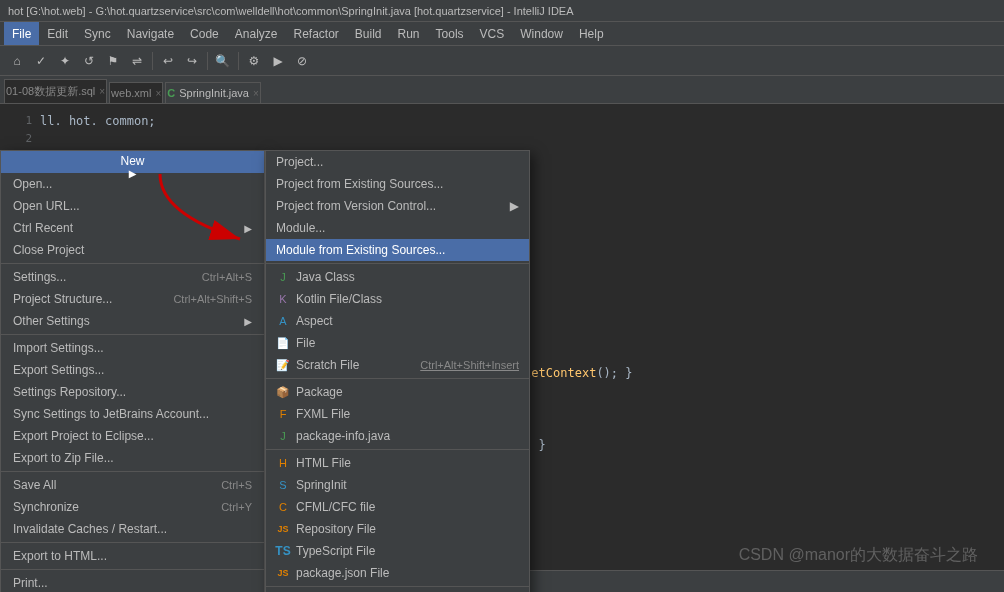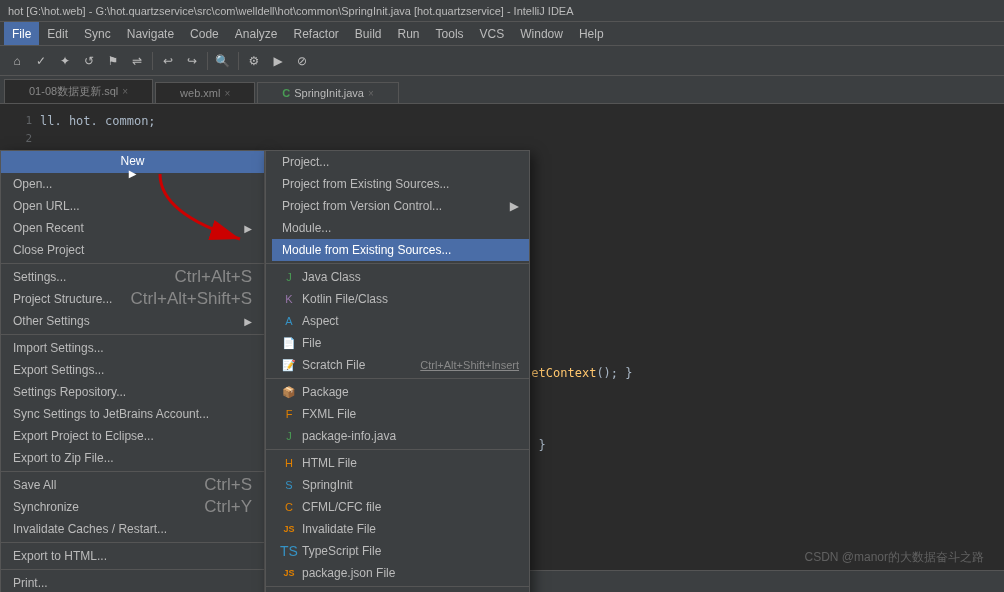--- a/index.html
+++ b/index.html
@@ -78,21 +78,21 @@
     
     .tabs-bar {
       background: #3c3f41;
       height: 28px;
       display: flex;
       align-items: flex-end;
       border-bottom: 1px solid #555;
       padding-left: 4px;
     }
     .tab {
-      padding: 4px 24px;
+      padding: 4px 1px;
       font-size: 11px;
       color: #888;
       background: #2b2b2b;
       border: 1px solid #555;
       border-bottom: none;
       cursor: pointer;
       margin-right: 2px;
       display: flex;
       align-items: center;
       gap: 4px;
@@ -164,21 +164,21 @@
       align-items: center;
       justify-content: space-between;
       padding: 3px 12px;
       cursor: pointer;
       color: #bbbbbb;
       font-size: 12px;
       height: 22px;
     }
     .file-menu-item.highlighted { background: #4a6da7; color: #fff; flex-direction: column; }
     .file-menu-item.separator { height: 1px; background: #555; padding: 0; margin: 2px 0; cursor: default; }
-    .file-menu-item .shortcut { color: #888; font-size: 17px; }
+    .file-menu-item .shortcut { color: #888; font-size: 11px; }
     .file-menu-item .arrow { font-size: 10px; }
 
     
     .new-submenu {
       position: absolute;
       top: 46px; left: 265px;
       width: 265px;
       background: #3c3f41;
       border: 1px solid #555;
       box-shadow: 4px 4px 12px rgba(0,0,0,0.5);
@@ -187,21 +187,20 @@
     }
     .new-submenu-item {
       display: flex;
       align-items: center;
       padding: 6px 10px;
       cursor: pointer;
       color: #bbbbbb;
       font-size: 12px;
       height: 22px;
       gap: 6px;
-      margin-left: 6px;
     }
     .new-submenu-item.highlighted { background: #4a6da7; color: #fff; }
     .new-submenu-item .shortcut { margin-left: auto; color: #888; font-size: 11px; text-decoration: underline; }
     .new-submenu-item.separator { height: 1px; background: #555; padding: 0; margin: 2px 0; cursor: default; }
 
     .icon-box {
       width: 14px;
       height: 14px;
       display: flex;
       align-items: center;
@@ -239,22 +238,22 @@
       align-items: center;
       padding: 0 8px;
       font-size: 11px;
       color: #888;
     }
 
     
     .watermark {
       position: absolute;
       bottom: 26px;
-      right: 20px;
-      font-size: 12px;
+      right: 26px;
+      font-size: 16px;
       color: rgba(150,150,150,0.5);
     }
   </style>
 </head>
 <body>
 
 <div class="title-bar">
   <span>hot [G:\hot.web] - G:\hot.quartzservice\src\com\welldell\hot\common\SpringInit.java [hot.quartzservice] - IntelliJ IDEA</span>
 </div>
 
@@ -396,21 +395,21 @@
         <span>New</span>
         <span class="arrow">▶</span>
       </div>
       <div class="file-menu-item">
         <span>Open...</span>
       </div>
       <div class="file-menu-item">
         <span>Open URL...</span>
       </div>
       <div class="file-menu-item">
-        <span>Open Recent</span>
+        <span>Ctrl Recent</span>
         <span class="arrow">▶</span>
       </div>
       <div class="file-menu-item">
         <span>Close Project</span>
       </div>
       <div class="file-menu-item separator"></div>
       <div class="file-menu-item">
         <span>Settings...</span>
         <span class="shortcut">Ctrl+Alt+S</span>
       </div>
@@ -524,24 +523,24 @@
       <div class="new-submenu-item">
         <span class="icon-box icon-blue">S</span>
         <span>SpringInit</span>
       </div>
       <div class="new-submenu-item">
         <span class="icon-box icon-orange">C</span>
         <span>CFML/CFC file</span>
       </div>
       <div class="new-submenu-item">
         <span class="icon-box icon-orange" style="font-size:9px;font-weight:bold;">JS</span>
-        <span>Invalidate File</span>
-      </div>
-      <div class="new-submenu-item">
-        <span class="icon-box icon-blue" style="font-size:14px;font-weight:normal;">TS</span>
+        <span>Repository File</span>
+      </div>
+      <div class="new-submenu-item">
+        <span class="icon-box icon-blue" style="font-size:12px;font-weight:bold;">TS</span>
         <span>TypeScript File</span>
       </div>
       <div class="new-submenu-item">
         <span class="icon-box icon-orange" style="font-size:9px;font-weight:bold;">JS</span>
         <span>package.json File</span>
       </div>
       <div class="new-submenu-item separator"></div>
       <div class="new-submenu-item">
         
         

